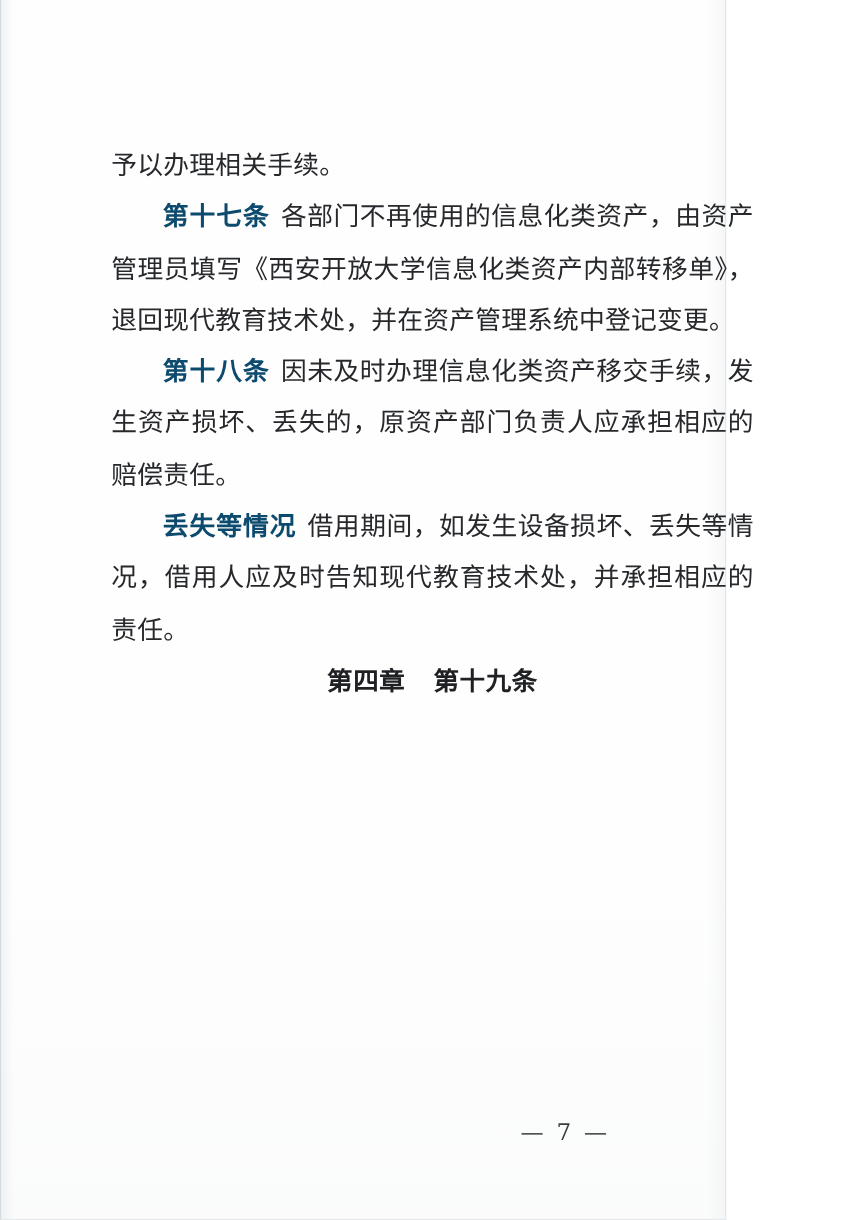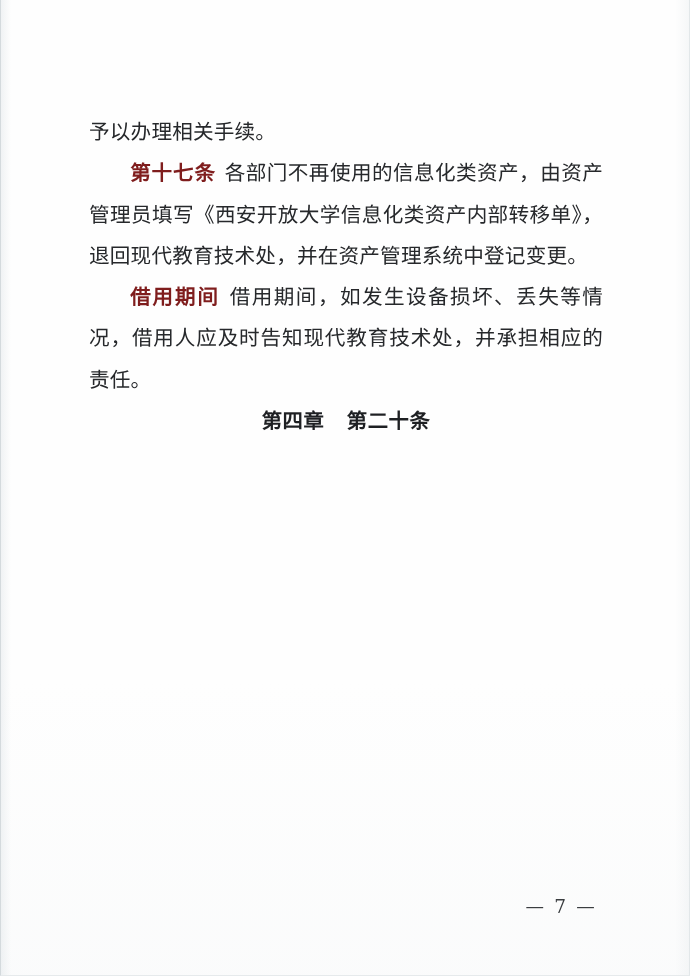--- a/index.html
+++ b/index.html
@@ -13,21 +13,21 @@
     height: 976px;
     background: #ffffff;
     font-family: "DejaVu Serif", "Liberation Serif", serif;
     overflow: hidden;
   }
 
   
   .page-sheet {
     position: relative;
     box-sizing: border-box;
-    width: 690px;
+    width: 581px;
     height: 976px;
     background: #fefefe;
     border-left: 1px solid #d4dadd;
     border-right: 1px solid #e2e7e9;
     border-bottom: 1px solid #e6eaec;
     padding: 0;
   }
 
   
   .scan-tone {
@@ -60,21 +60,21 @@
   }
 
   .para.indent        { text-indent: 2em; }
   .para.flush         { text-indent: 0; }
 
   
   .art-no {
     font-family: "DejaVu Sans", "Liberation Sans", sans-serif;
     font-weight: 700;
     letter-spacing: 0.6px;
-    color: #7f1d1d;
+    color: #0c4a6e;
   }
 
   
   .art-gap { display: inline-block; width: 0.42em; }
 
   
   .chapter-heading {
     margin: 0;
     font-family: "DejaVu Sans", "Liberation Sans", sans-serif;
     font-weight: 700;
@@ -108,28 +108,31 @@
 
     <p class="para flush">
       <span>予以办理相关手续。</span>
     </p>
 
 
     <p class="para indent">
       <span class="art-no">第十七条</span><span class="art-gap"></span><span>各部门不再使用的信息化类资产，由资产管理员填写《西安开放大学信息化类资产内部转移单》，退回现代教育技术处，并在资产管理系统中登记变更。</span>
     </p>
 
+    <p class="para indent">
+      <span class="art-no">第十八条</span><span class="art-gap"></span><span>因未及时办理信息化类资产移交手续，发生资产损坏、丢失的，原资产部门负责人应承担相应的赔偿责任。</span>
+    </p>
 
 
 
     <p class="para indent">
-      <span class="art-no">借用期间</span><span class="art-gap"></span><span>借用期间，如发生设备损坏、丢失等情况，借用人应及时告知现代教育技术处，并承担相应的责任。</span>
+      <span class="art-no">丢失等情况</span><span class="art-gap"></span><span>借用期间，如发生设备损坏、丢失等情况，借用人应及时告知现代教育技术处，并承担相应的责任。</span>
     </p>
 
     <p class="chapter-heading">
-      <span>第四章</span><span class="ch-gap"></span><span>第二十条</span>
+      <span>第四章</span><span class="ch-gap"></span><span>第十九条</span>
     </p>
 
   </div>
 
   <div class="page-folio">— 7 —</div>
 
 </div>
 
 </body></html>

